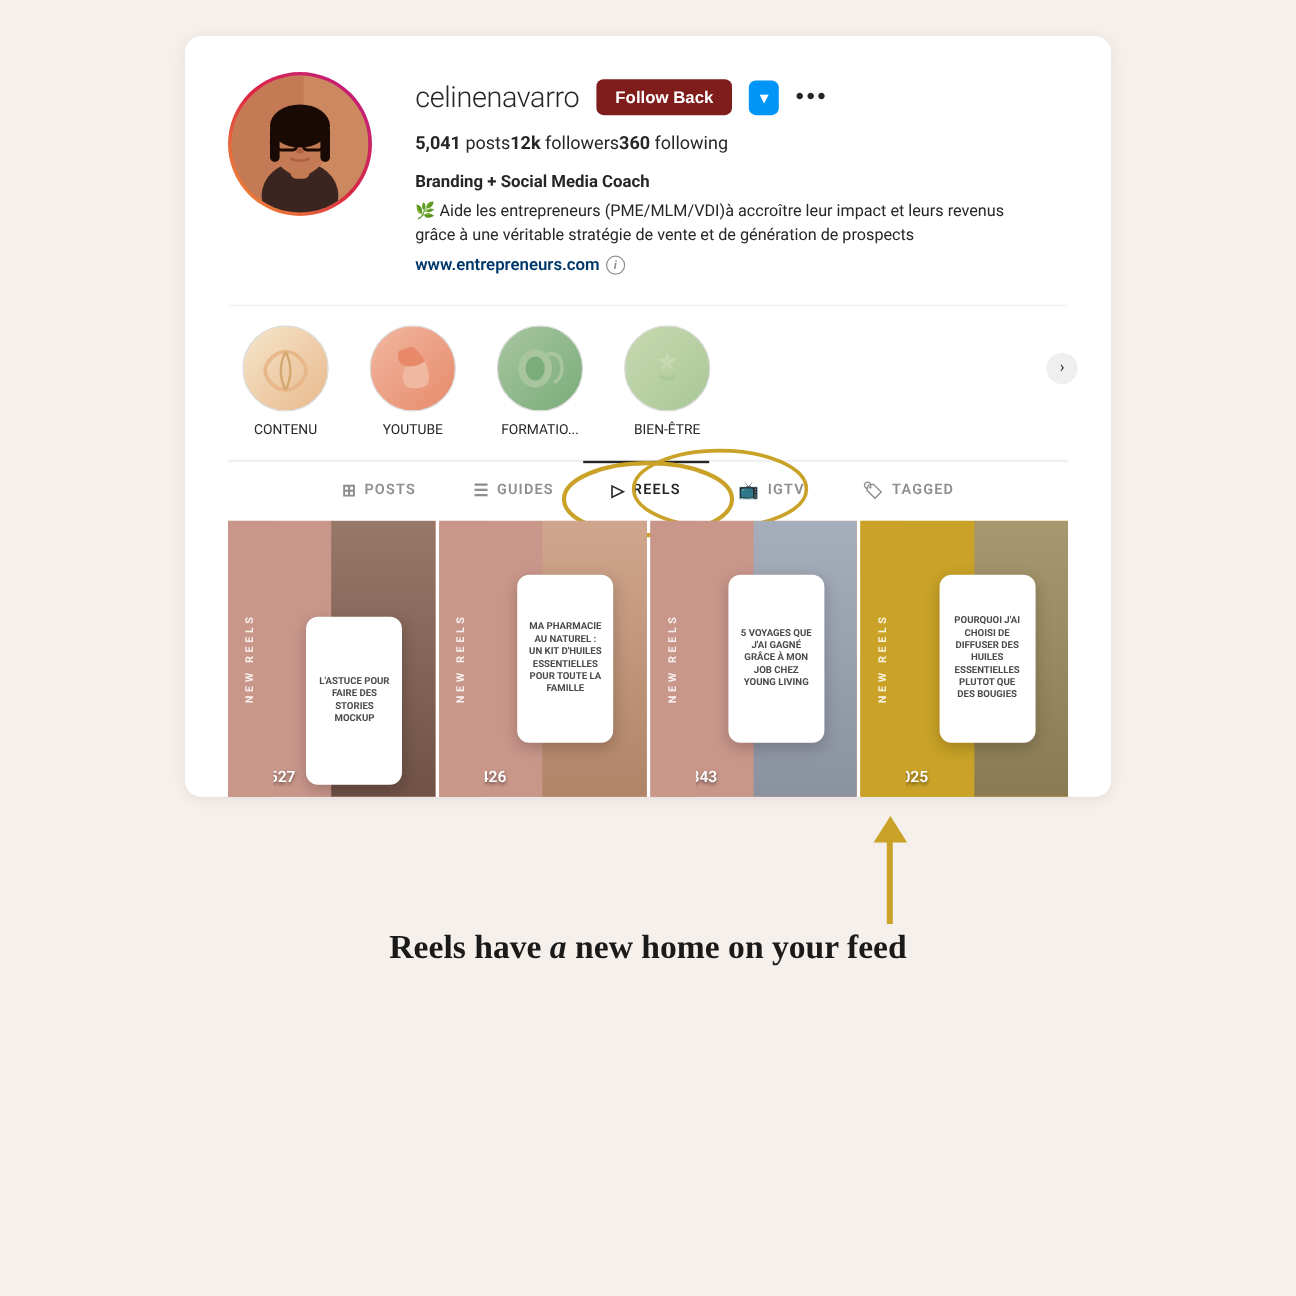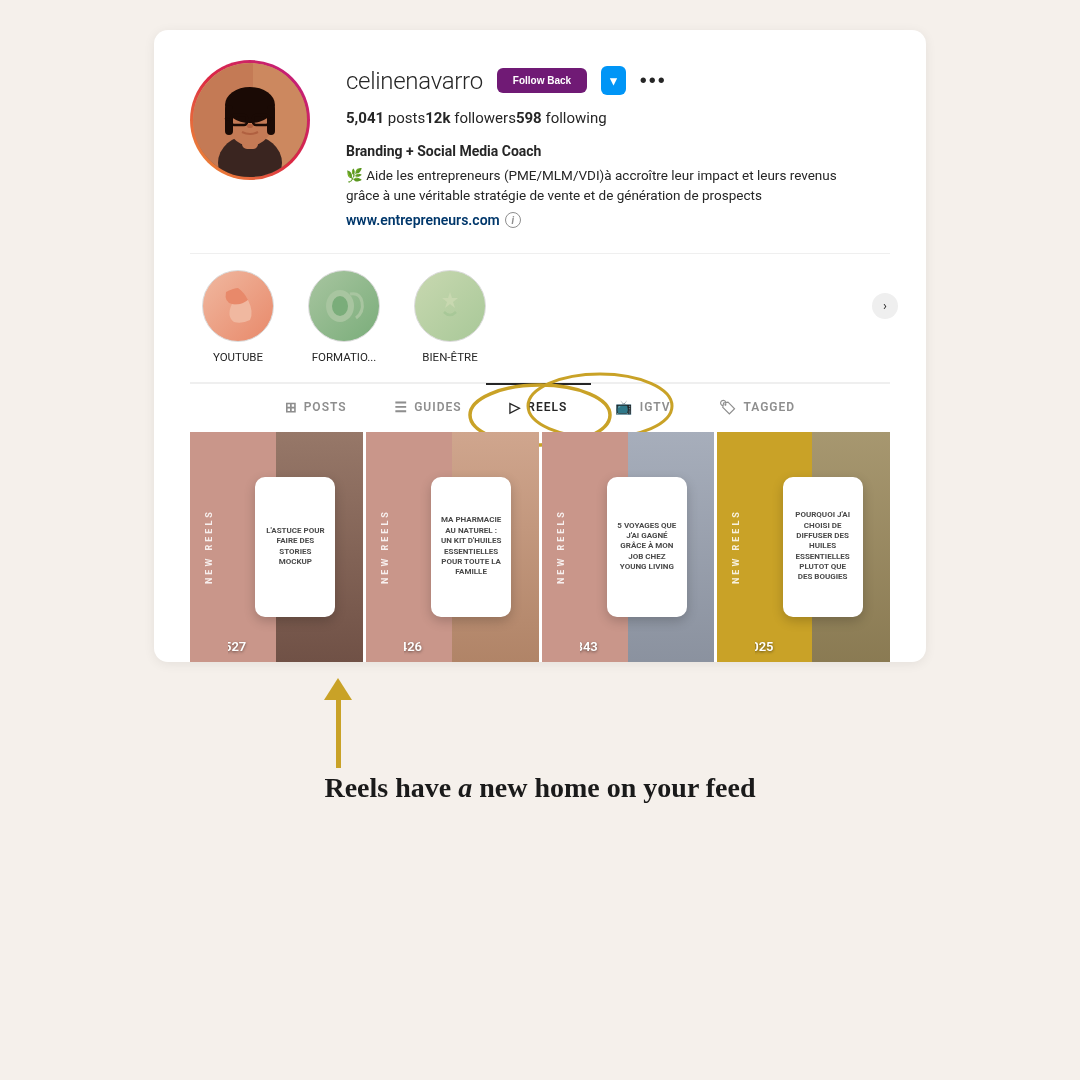--- a/index.html
+++ b/index.html
@@ -68,26 +68,26 @@
       gap: 14px;
       margin-bottom: 14px;
     }
     .username {
       font-size: 24px;
       font-weight: 300;
       color: #262626;
       letter-spacing: -0.3px;
     }
     .follow-btn {
-      background: #701a75;
+      background: #7f1d1d;
       color: #fff;
       border: none;
       border-radius: 6px;
       padding: 7px 16px;
-      font-size: 10px;
+      font-size: 14px;
       font-weight: 600;
       cursor: pointer;
     }
     .dropdown-btn {
       background: #0095f6;
       color: #fff;
       border: none;
       border-radius: 6px;
       padding: 7px 9px;
       font-size: 13px;
@@ -310,21 +310,21 @@
       font-size: 13px;
       font-weight: 600;
       text-shadow: 0 1px 3px rgba(0,0,0,0.5);
     }
     .play-icon { font-size: 11px; }
 
     
     .annotation-section {
       display: flex;
       flex-direction: column;
-      align-items: flex-start;
+      align-items: flex-end;
       margin-top: 16px;
       gap: 4px;
     }
     .annotation-text {
       font-size: 28px;
       font-weight: 700;
       color: #1a1a1a;
       text-align: center;
       font-family: Georgia, serif;
     }
@@ -411,37 +411,47 @@
           <button class="more-btn">•••</button>
         </div>
         <div class="stats-row">
           <div class="stat-item">
             <strong>5,041</strong>&nbsp;<span>posts</span>
           </div>
           <div class="stat-item">
             <strong>12k</strong>&nbsp;<span>followers</span>
           </div>
           <div class="stat-item">
-            <strong>598</strong>&nbsp;<span>following</span>
+            <strong>360</strong>&nbsp;<span>following</span>
           </div>
         </div>
         <div class="bio-section">
           <div class="bio-name">Branding + Social Media Coach</div>
           <div>🌿 Aide les entrepreneurs (PME/MLM/VDI)à accroître leur impact et leurs revenus</div>
           <div>grâce à une véritable stratégie de vente et de génération de prospects</div>
           <div class="bio-link-row">
             <a class="bio-link" href="#">www.entrepreneurs.com</a>
             <div class="info-icon">i</div>
           </div>
         </div>
       </div>
     </div>
 
     <div class="highlights-row">
       <div class="highlight-item">
+        <div class="highlight-circle hl-contenu">
+          <svg width="44" height="44" viewBox="0 0 44 44">
+            <path d="M22 8 Q30 8 36 16 Q42 24 36 32 Q30 40 22 40 Q14 40 8 32 Q2 24 8 16 Q14 8 22 8" fill="none" stroke="#e8b88a" stroke-width="3"></path>
+            <path d="M22 8 Q26 16 26 24 Q26 32 22 40" fill="none" stroke="#d4a870" stroke-width="2"></path>
+            <path d="M22 8 Q18 16 18 24 Q18 32 22 40" fill="none" stroke="#d4a870" stroke-width="2"></path>
+          </svg>
+        </div>
+        <span class="highlight-label">CONTENU</span>
+      </div>
+      <div class="highlight-item">
         <div class="highlight-circle hl-youtube">
           <svg width="44" height="44" viewBox="0 0 44 44">
             <path d="M10 8 Q18 4 22 4 Q28 8 32 16 Q24 22 16 20 Q8 18 10 8" fill="#e8896a"></path>
             <path d="M16 20 Q24 22 32 16 Q38 28 34 36 Q26 40 18 38 Q10 32 16 20" fill="#f0b8a0"></path>
           </svg>
         </div>
         <span class="highlight-label">YOUTUBE</span>
       </div>
       <div class="highlight-item">
         <div class="highlight-circle hl-formation">
@@ -500,21 +510,21 @@
       </svg>
     </div>
 
     <div class="grid-row">
 
       <div class="grid-thumb" style="background:#c9968a;">
         <div class="reel-card" style="background:#c9968a;">
 
           <div style="position:absolute; right:0; top:0; width:50%; height:100%; background: linear-gradient(180deg, #8a7060 0%, #5a4035 100%); opacity:0.8;"></div>
           <div class="reel-left-banner" style="background:#c9968a; position:relative; z-index:2;">NEW REELS</div>
-          <div class="reel-content" style="position:relative; z-index:2;">
+          <div class="reel-content" style="position:relative; z-index:2;justify-content:flex-end;">
             <div class="phone-mockup">
               <div class="phone-text">L'ASTUCE POUR FAIRE DES STORIES MOCKUP</div>
             </div>
           </div>
         </div>
         <div class="play-count">
           <span class="play-icon">▶</span>
           <span>1,527</span>
         </div>
       </div>

